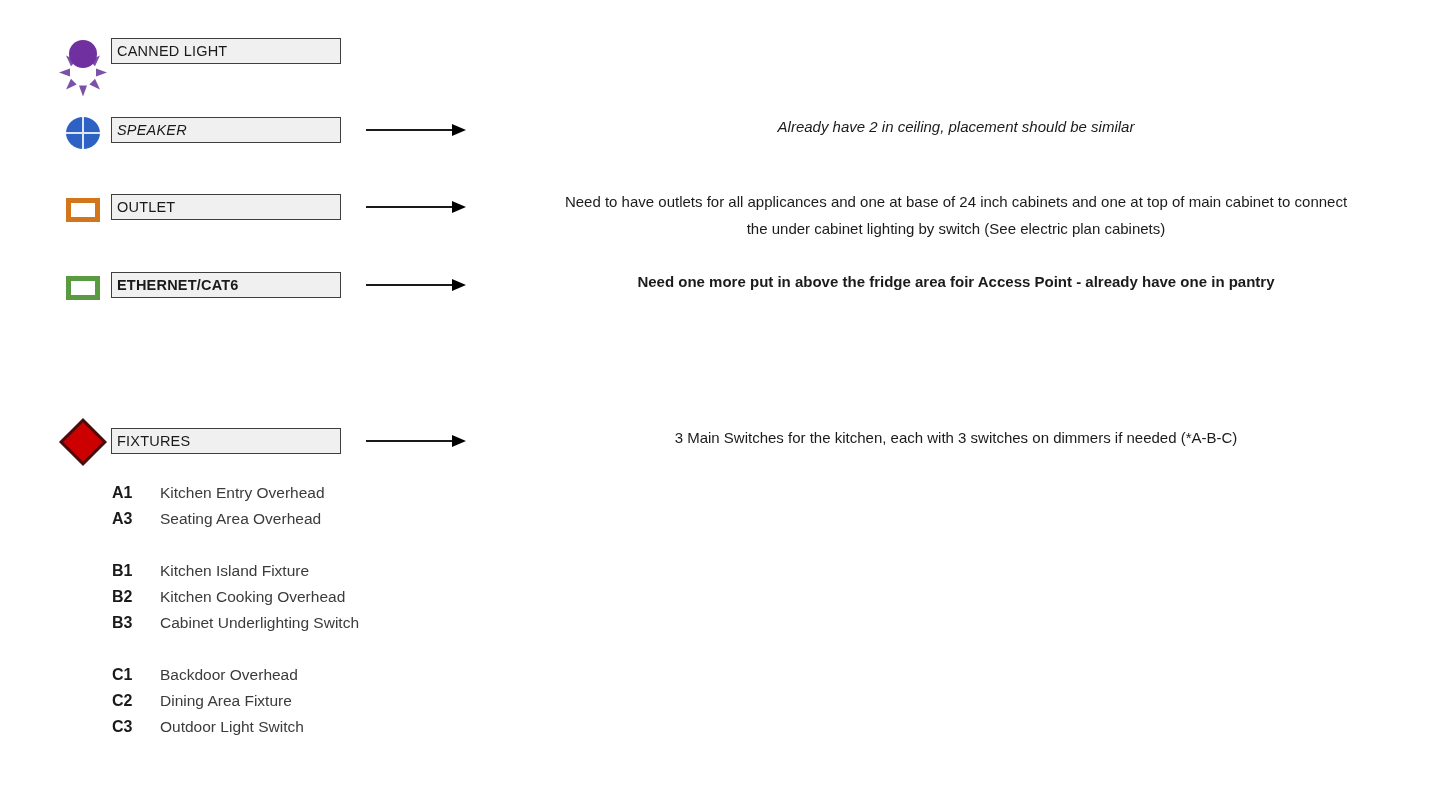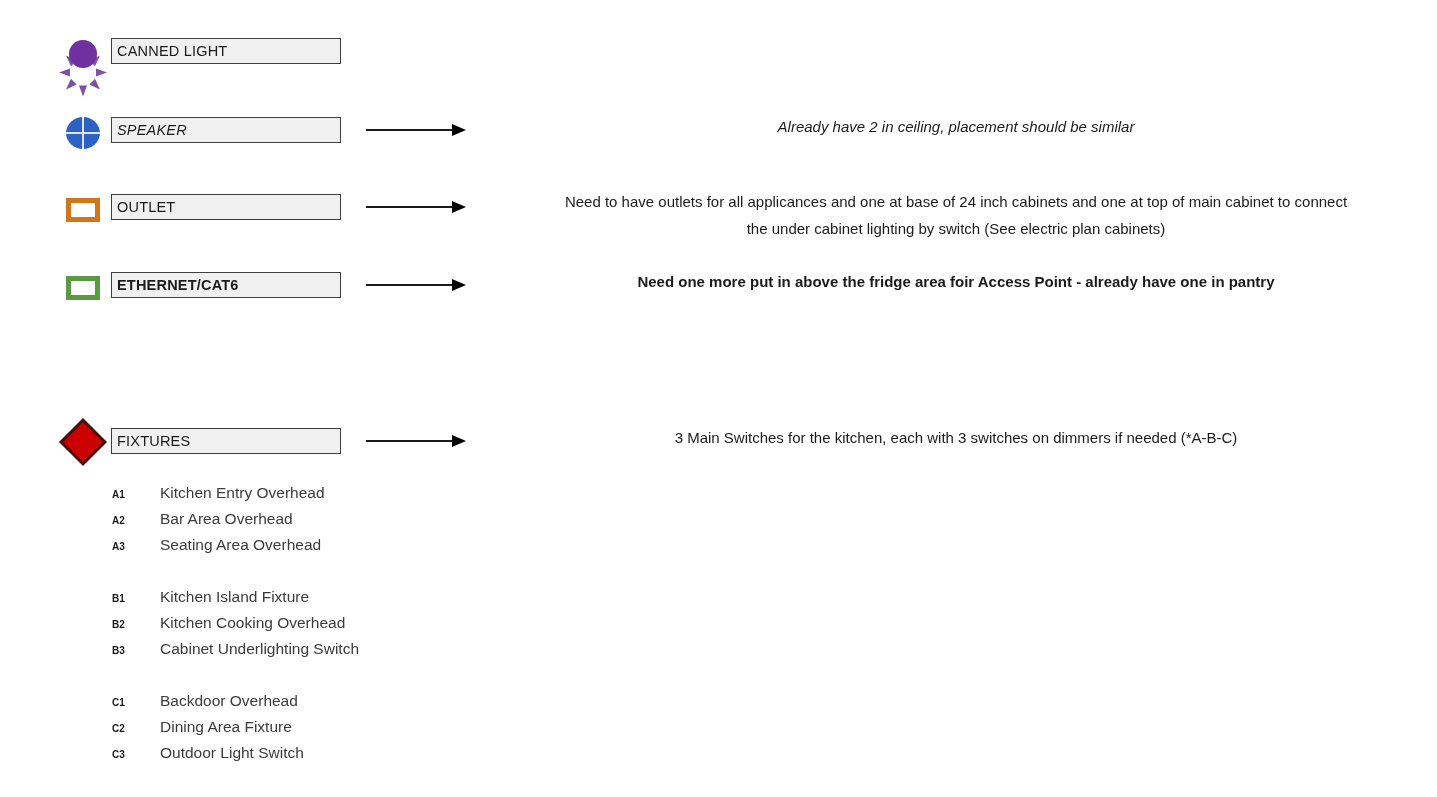--- a/index.html
+++ b/index.html
@@ -225,21 +225,21 @@
     width: 420px;
   }
   .sched-group { margin-bottom: 26px; }
   .sched-row {
     display: flex;
     align-items: baseline;
     height: 26px;
   }
   .sched-code {
     width: 48px;
-    font-size: 10px;
+    font-size: 16px;
     font-weight: bold;
     color: #1a1a1a;
     font-family: "Liberation Sans", sans-serif;
   }
   .sched-desc {
     font-size: 15.5px;
     color: #3b3b3b;
     font-family: "Liberation Sans", sans-serif;
     white-space: nowrap;
     text-align: right;
@@ -343,24 +343,20 @@
   </div>
 
   <div class="schedule">
 
     <div class="sched-group">
       <div class="sched-row">
         <div class="sched-code">A1</div>
         <div class="sched-desc">Kitchen Entry Overhead</div>
       </div>
       <div class="sched-row">
-        <div class="sched-code">A2</div>
-        <div class="sched-desc">Bar Area Overhead</div>
-      </div>
-      <div class="sched-row">
         <div class="sched-code">A3</div>
         <div class="sched-desc">Seating Area Overhead</div>
       </div>
     </div>
 
     <div class="sched-group">
       <div class="sched-row">
         <div class="sched-code">B1</div>
         <div class="sched-desc">Kitchen Island Fixture</div>
       </div>

